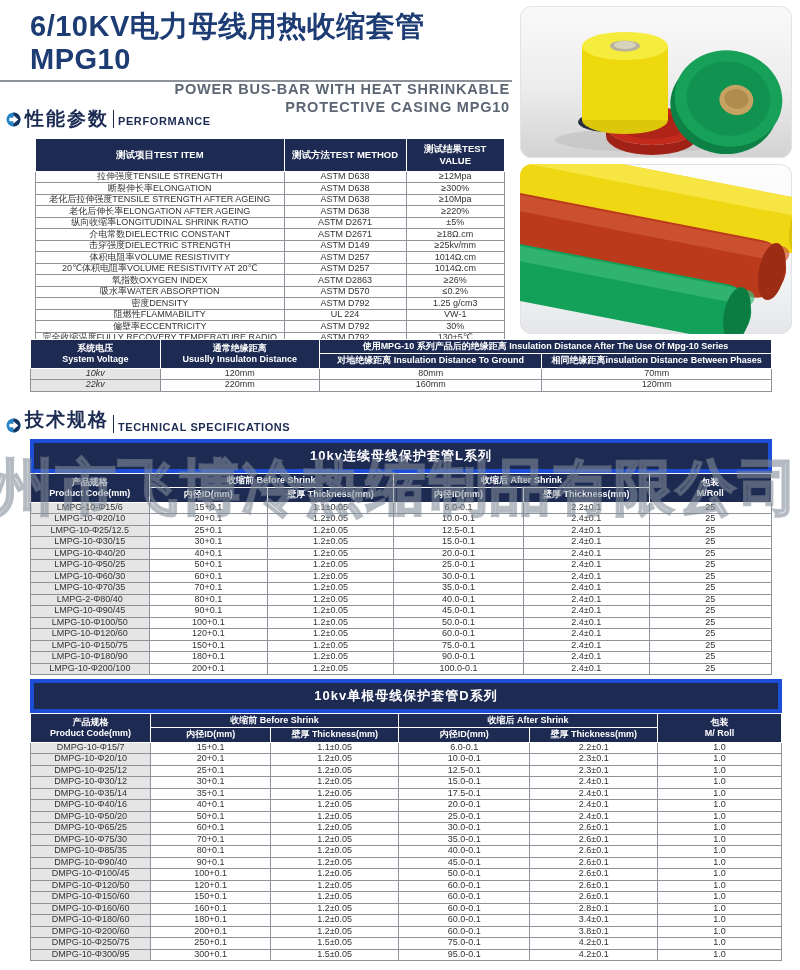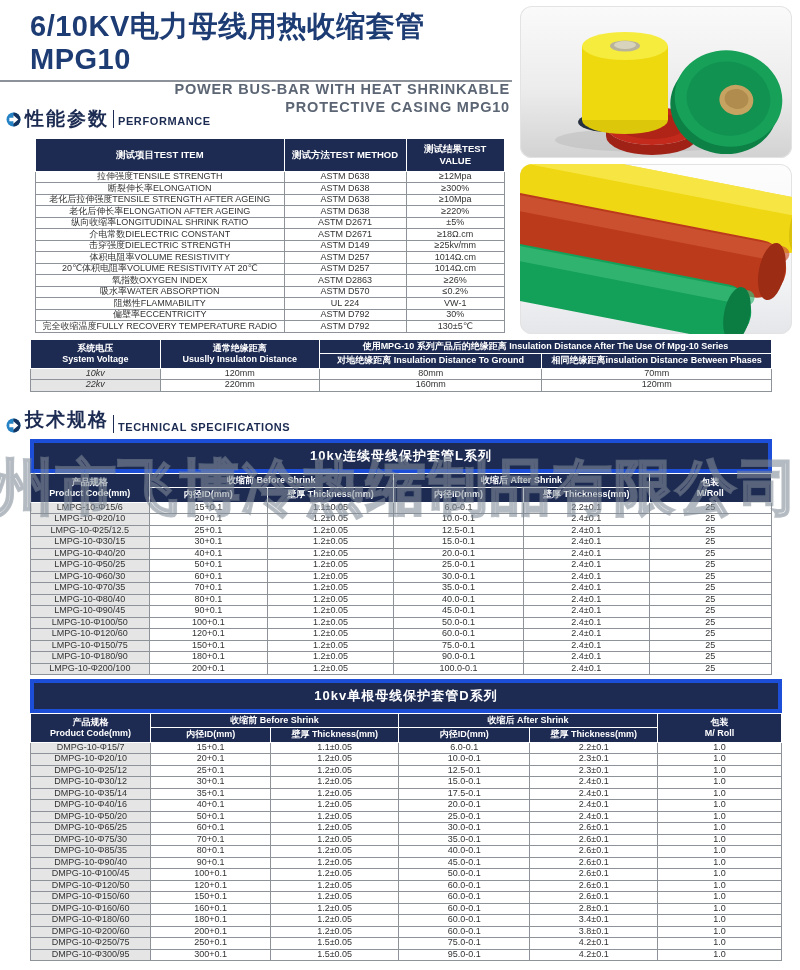--- a/index.html
+++ b/index.html
@@ -188,20 +188,25 @@
           </tr>
           <tr>
             <td>氧指数OXYGEN INDEX</td>
             <td>ASTM D2863</td>
             <td>≥26%</td>
           </tr>
           <tr>
             <td>吸水率WATER ABSORPTION</td>
             <td>ASTM D570</td>
             <td>≤0.2%</td>
+          </tr>
+          <tr>
+            <td>密度DENSITY</td>
+            <td>ASTM D792</td>
+            <td>1.25 g/cm3</td>
           </tr>
           <tr>
             <td>阻燃性FLAMMABILITY</td>
             <td>UL 224</td>
             <td>VW-1</td>
           </tr>
           <tr>
             <td>偏壁率ECCENTRICITY</td>
             <td>ASTM D792</td>
             <td>30%</td>
@@ -360,21 +365,21 @@
           </tr>
           <tr>
             <td>LMPG-10-Φ70/35</td>
             <td>70+0.1</td>
             <td>1.2±0.05</td>
             <td>35.0-0.1</td>
             <td>2.4±0.1</td>
             <td>25</td>
           </tr>
           <tr>
-            <td>LMPG-10-Φ80/40</td>
+            <td>LMPG-2-Φ80/40</td>
             <td>80+0.1</td>
             <td>1.2±0.05</td>
             <td>40.0-0.1</td>
             <td>2.4±0.1</td>
             <td>25</td>
           </tr>
           <tr>
             <td>LMPG-10-Φ90/45</td>
             <td>90+0.1</td>
             <td>1.2±0.05</td>

